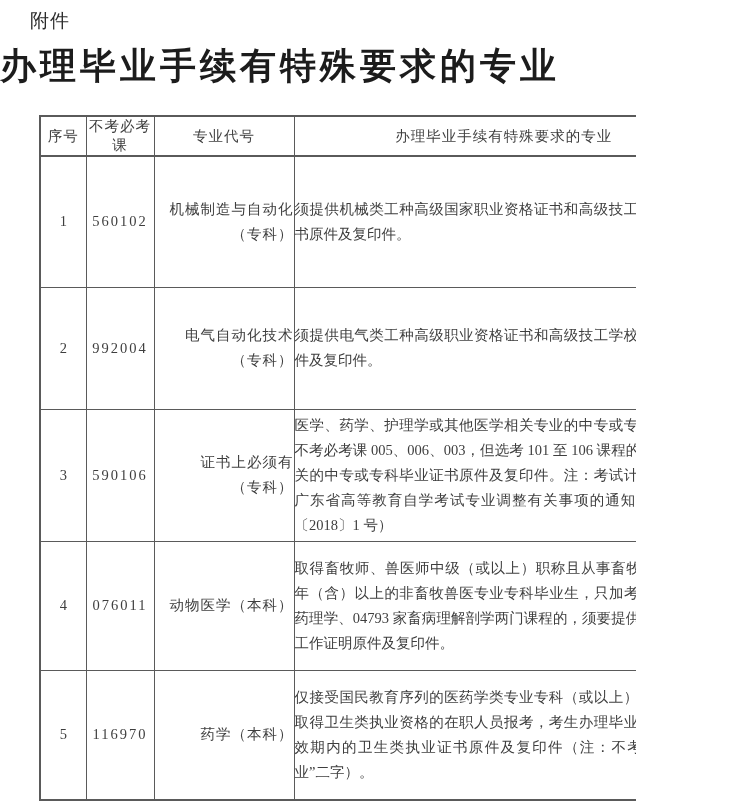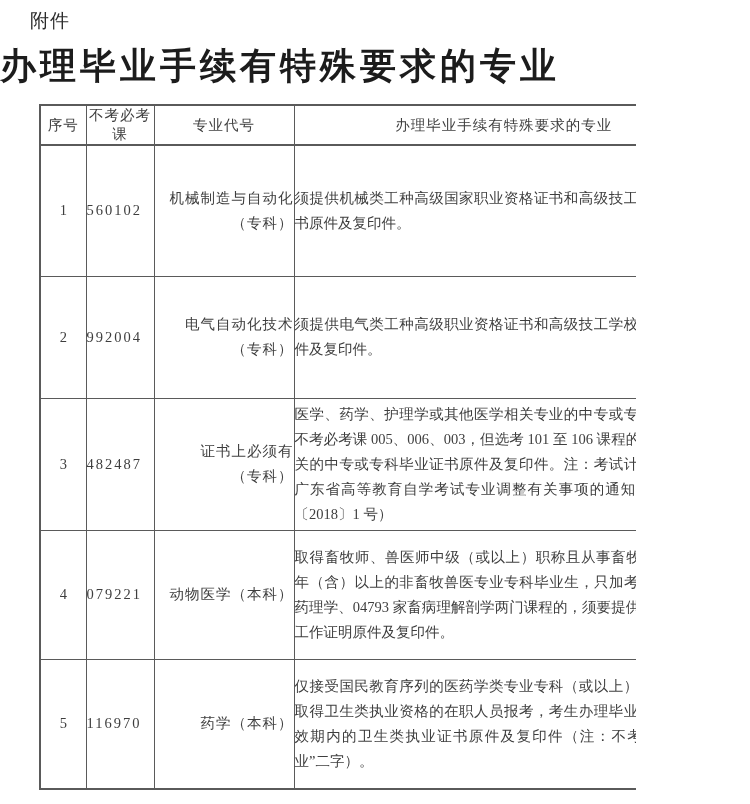--- a/index.html
+++ b/index.html
@@ -33,21 +33,21 @@
     font-weight: bold;
     color: #1c1c1c;
     letter-spacing: 4px;
     line-height: 38px;
     box-sizing: border-box;
   }
   table.majors {
     border-collapse: collapse;
     table-layout: fixed;
     margin-left: 39px;
-    margin-top: 19px;
+    margin-top: 30px;
     width: 674px;
     border: 2px solid #5a5a5a;
   }
   table.majors td, table.majors th {
     border: 1px solid #5a5a5a;
     font-weight: normal;
     font-size: 14.5px;
     color: #3e3e3e;
     vertical-align: middle;
     padding: 0;
@@ -61,21 +61,21 @@
   }
   col.c-no     { width: 46px; }
   col.c-code   { width: 68px; }
   col.c-major  { width: 140px; }
   col.c-mat    { width: 420px; }
   td.cell-no {
     text-align: center;
     font-size: 15px;
   }
   td.cell-code {
-    text-align: left;
+    text-align: center;
     letter-spacing: 2px;
     font-size: 15px;
   }
   td.cell-major {
     text-align: right;
     white-space: pre-line;
     line-height: 25px;
     letter-spacing: 1px;
   }
   td.cell-materials {
@@ -119,29 +119,29 @@
       <tr style="height:122px;">
         <td class="cell-no">2</td>
         <td class="cell-code">992004</td>
         <td class="cell-major">电气自动化技术
 （专科）</td>
         <td class="cell-materials">须提供电气类工种高级职业资格证书和高级技工学校毕业证书原件及复印件。</td>
       </tr>
 
       <tr style="height:132px;">
         <td class="cell-no">3</td>
-        <td class="cell-code">482487</td>
+        <td class="cell-code">590106</td>
         <td class="cell-major">证书上必须有
 （专科）</td>
         <td class="cell-materials">医学、药学、护理学或其他医学相关专业的中专或专科毕业生，不考必考课 005、006、003，但选考 101 至 106 课程的，须提供相关的中专或专科毕业证书原件及复印件。注：考试计划见《关于广东省高等教育自学考试专业调整有关事项的通知》（粤考委〔2018〕1 号）</td>
       </tr>
 
       <tr style="height:129px;">
         <td class="cell-no">4</td>
-        <td class="cell-code">079221</td>
+        <td class="cell-code">076011</td>
         <td class="cell-major">动物医学（本科）</td>
         <td class="cell-materials">取得畜牧师、兽医师中级（或以上）职称且从事畜牧兽医工作 5 年（含）以上的非畜牧兽医专业专科毕业生，只加考 02787 兽医药理学、04793 家畜病理解剖学两门课程的，须要提供职称证书和工作证明原件及复印件。</td>
       </tr>
 
       <tr style="height:130px;">
         <td class="cell-no">5</td>
         <td class="cell-code">116970</td>
         <td class="cell-major">药学（本科）</td>
         <td class="cell-materials">仅接受国民教育序列的医药学类专业专科（或以上）毕业生并已取得卫生类执业资格的在职人员报考，考生办理毕业时须提供有效期内的卫生类执业证书原件及复印件（注：不考必考课“执业”二字）。</td>
       </tr>

